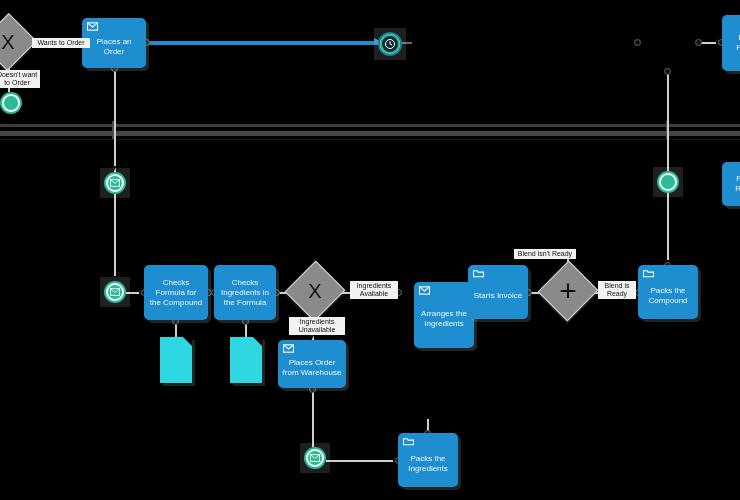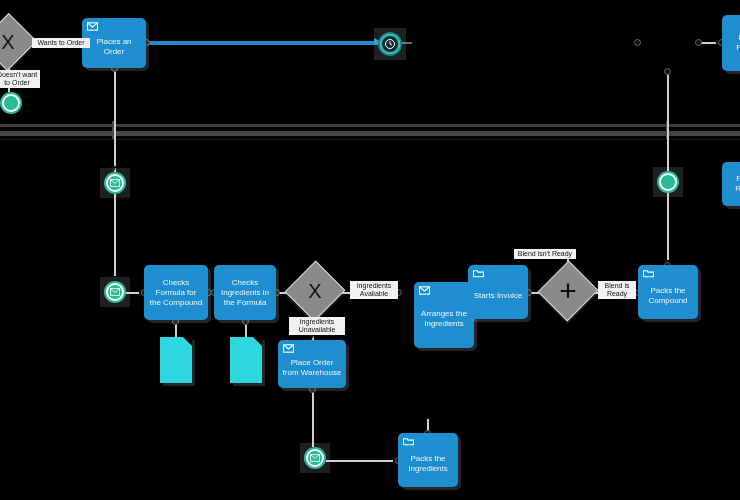--- a/index.html
+++ b/index.html
@@ -276,21 +276,21 @@
     </svg>
     <div class="tlabel" style="white-space:pre-line;">Packs the
 Compound</div>
   </div>
 
   <div class="task with-icon" style="left:278px;top:340px;width:68px;height:48px;">
     <svg class="ticon" viewBox="0 0 24 18">
       <rect x="1" y="1" width="22" height="16" fill="none" stroke="#ffffff" stroke-width="2.5"></rect>
       <polyline points="1,1 12,10 23,1" fill="none" stroke="#ffffff" stroke-width="2.5"></polyline>
     </svg>
-    <div class="tlabel" style="white-space:pre-line;">Place Order
+    <div class="tlabel" style="white-space:pre-line;">Places Order
 from Warehouse</div>
   </div>
 
   <div class="task with-icon" style="left:398px;top:433px;width:60px;height:54px;">
     <svg class="ticon" viewBox="0 0 24 18">
       <path d="M1 3 h8 l2 3 h12 v10 h-22 z" fill="none" stroke="#ffffff" stroke-width="2.5"></path>
     </svg>
     <div class="tlabel" style="white-space:pre-line;">Packs the
 Ingredients</div>
   </div>

